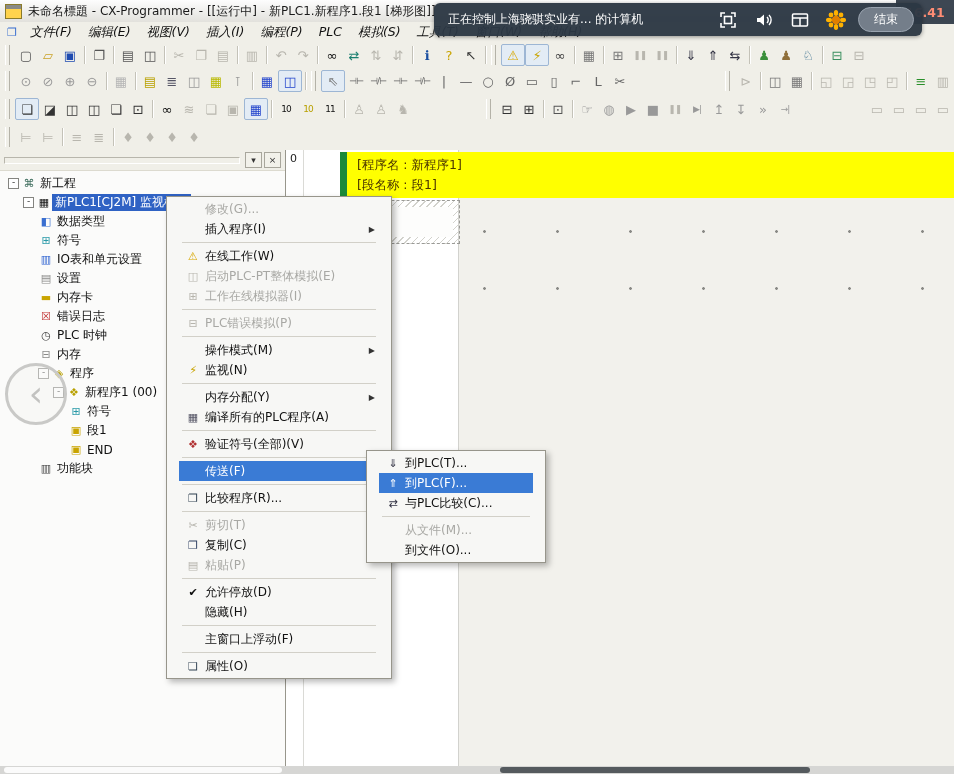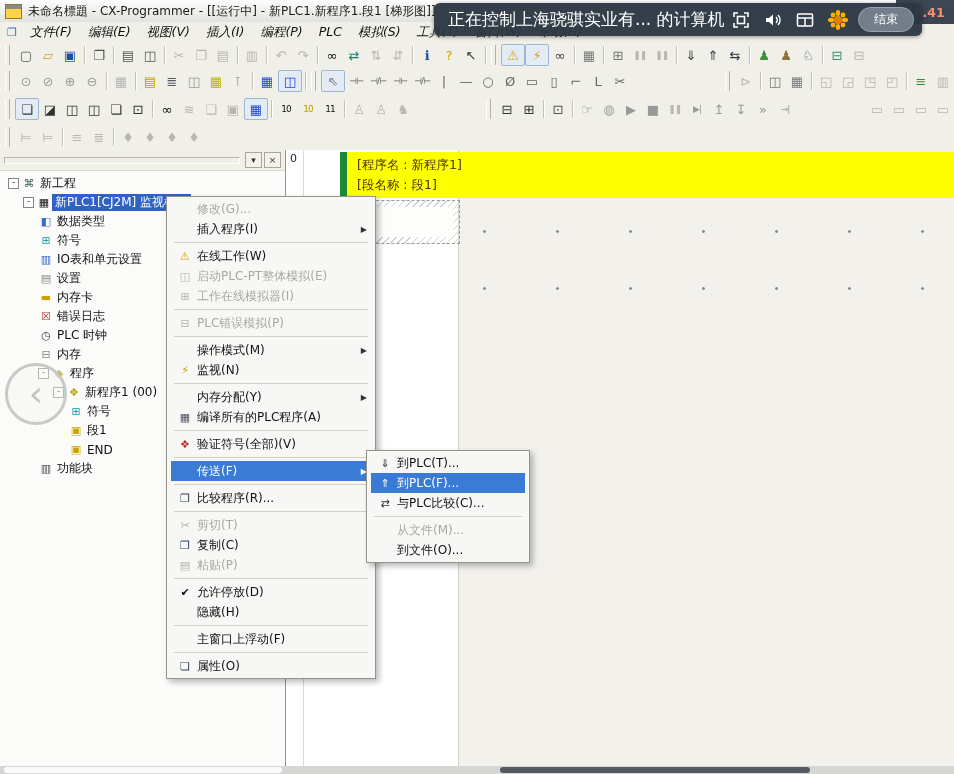--- a/index.html
+++ b/index.html
@@ -57,38 +57,38 @@
   .dots{position:absolute;left:172px;top:0;right:0;height:140px;
     background-image:radial-gradient(circle,#8a8a86 1.1px,transparent 1.6px);
     background-size:73px 57px;background-position:63px 53px;}
   .hatch{position:absolute;left:60px;top:50px;width:112px;height:42px;border:1px dashed #9a9a96;
     background:repeating-linear-gradient(135deg,#d2d2cc 0 1px,transparent 1px 5px);}
   .hatch .inner{position:absolute;left:6px;top:6px;right:6px;bottom:6px;background:#fdfdfc;}
   .cellcursor{position:absolute;left:66px;top:70px;font-size:10px;color:#111;}
 
   
   .popup{position:absolute;background:#f7f7f5;border:1px solid #97958b;
-    box-shadow:3px 3px 6px rgba(0,0,0,.28);padding:2px 4px;font-size:12px;z-index:40;}
+    box-shadow:3px 3px 6px rgba(0,0,0,.28);padding:2px 12px;font-size:12px;z-index:40;}
   #cmenu{left:166px;top:196px;width:200px;}
   #smenu{left:366px;top:450px;width:154px;z-index:45;}
   .cm-item{height:20px;display:flex;align-items:center;padding:0 2px;}
   .cm-ico{width:24px;text-align:center;font-size:11px;flex:none;}
   .cm-label{flex:1;white-space:nowrap;}
   .cm-arrow{width:12px;font-size:8px;color:#333;text-align:right;padding-right:2px;}
   .cm-item.sel{background:#3a7bd5;color:#fff;}
   .cm-item.sel .cm-ico,.cm-item.sel .cm-arrow{color:#fff !important;}
   .cm-item.dis{color:#a8a8a4;}
   .cm-item.dis .cm-ico{color:#b6b4ac !important;}
   .cm-sep{height:1px;background:#d2d0c8;margin:3px 3px;}
 
   
   .overlay{position:absolute;left:434px;top:3px;width:488px;height:33px;
     background:rgba(44,55,68,.96);border-radius:6px;display:flex;align-items:center;
     color:#fff;z-index:60;padding:0 8px 0 14px;box-sizing:border-box;box-shadow:0 1px 4px rgba(0,0,0,.4);}
-  .ov-text{font-size:17px;flex:1;white-space:nowrap;}
+  .ov-text{font-size:12px;flex:1;white-space:nowrap;}
   .ov-ico{width:36px;display:flex;justify-content:center;align-items:center;}
   .ov-end{background:#747e8a;border:1px solid #99a3af;border-radius:13px;
     padding:3px 15px;font-size:12px;margin-left:4px;white-space:nowrap;}
   .ov-corner{position:absolute;right:0;top:0;width:58px;height:24px;background:rgba(44,55,68,.92);
     z-index:59;display:flex;align-items:center;justify-content:center;
     color:#ff8d75;font-size:12.5px;font-weight:bold;}
 
   .backbtn{position:absolute;left:5px;top:363px;width:56px;height:56px;border-radius:50%;
     border:3px solid #c9c9c7;background:rgba(244,244,242,.45);z-index:50;
     display:flex;align-items:center;justify-content:center;color:#c2c2c0;font-size:36px;line-height:1;}

